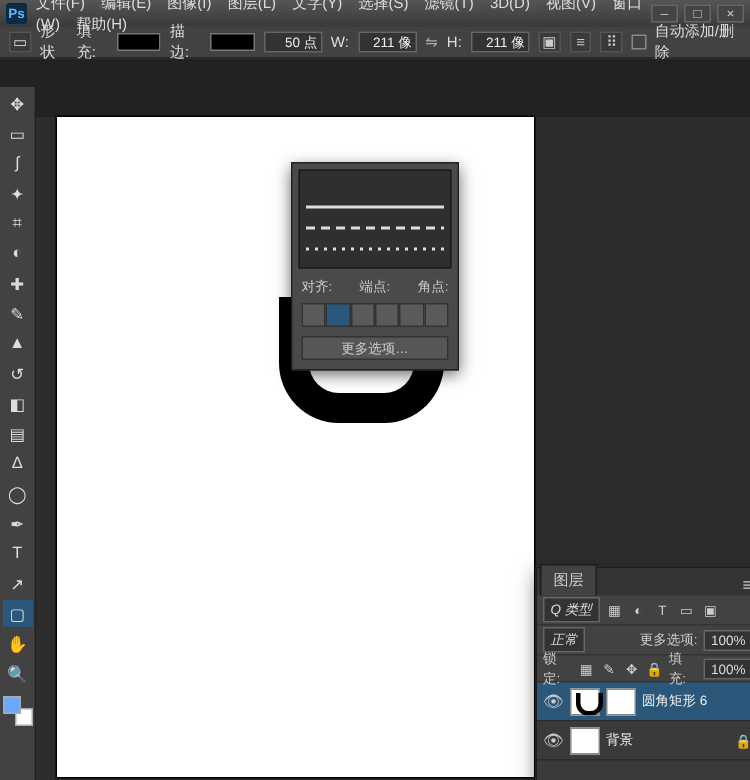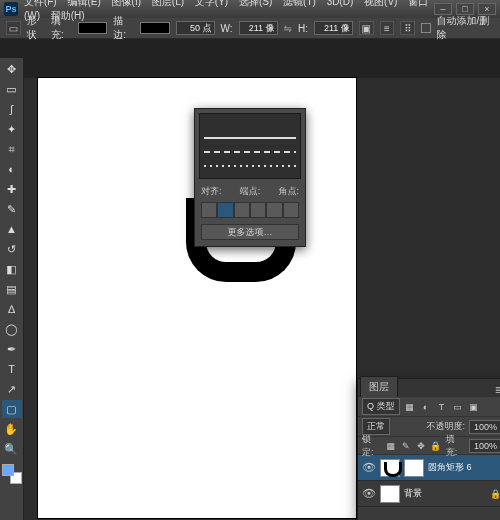--- a/index.html
+++ b/index.html
@@ -61,21 +61,21 @@
   .flag div{flex:1;}
   .flag .r{background:#c91f2f;} .flag .w{background:#fff;border-top:1px solid #e0e0e0;border-bottom:1px solid #e0e0e0;} .flag .b{background:#1644a8;}
   .cursor { position:absolute; left:184px; top:154px; font-size:14px; color:#000; transform:rotate(-20deg); }
 
   
   .panel { position:absolute; left:333px; top:300px; width:150px; background:#424242; border:1px solid #1d1d1d; box-shadow:0 4px 12px rgba(0,0,0,.5);}
   .panel-tabs{display:flex;background:#343434;height:18px;align-items:flex-end;}
   .ptab{padding:3px 8px;font-size:10px;color:#ccc;background:#424242;border:1px solid #1d1d1d;border-bottom:none;margin-left:2px;}
   .panel-menu{margin-left:auto;color:#ccc;padding:0 4px;font-size:12px;}
   .panel-row{display:flex;align-items:center;height:20px;padding:0 4px;gap:4px;border-bottom:1px solid #333;}
-  .drop{background:#333;border:1px solid #666;font-size:9px;padding:1px 4px;color:#ddd;}
+  .drop{background:#333;border:1px solid #666;font-size:9px;padding:1px 4px;color:#ddd;font-style:italic;}
   .pct{font-size:9px;color:#ddd;padding:1px 4px;background:#333;border:1px solid #666;}
   .lockrow{display:flex;align-items:center;gap:4px;height:18px;padding:0 4px;border-bottom:1px solid #333;}
   .lockicon{width:12px;height:12px;display:flex;align-items:center;justify-content:center;font-size:9px;color:#ccc;}
   .layers{background:#3a3a3a;}
   .layer{display:flex;align-items:center;height:26px;padding:0 4px;gap:4px;border-bottom:1px solid #2a2a2a;}
   .layer.sel{background:#2b587a;}
   .eye{width:14px;font-size:11px;color:#ccc;text-align:center;}
   .thumb{width:20px;height:18px;background:#fff;border:1px solid #888;position:relative;}
   .thumb.u::after{content:"";position:absolute;left:3px;top:2px;width:12px;height:12px;border:3px solid #000;border-top:none;border-radius:0 0 8px 8px;}
   .thumb.mask{background:#fff;}
@@ -207,21 +207,21 @@
     <div class="panel-row">
       <span class="drop">Q 类型</span>
       <span class="lockicon">▦</span>
       <span class="lockicon">◐</span>
       <span class="lockicon">T</span>
       <span class="lockicon">▭</span>
       <span class="lockicon">▣</span>
     </div>
     <div class="panel-row">
       <span class="drop">正常</span>
-      <span class="mini-lbl" style="margin-left:auto">不透明度:</span>
+      <span class="mini-lbl" style="margin-left:auto">更多选项:</span>
       <span class="pct">100%</span>
     </div>
     <div class="lockrow">
       <span class="mini-lbl">锁定:</span>
       <span class="lockicon">▦</span>
       <span class="lockicon">✎</span>
       <span class="lockicon">✥</span>
       <span class="lockicon">🔒</span>
       <span class="mini-lbl" style="margin-left:auto">填充:</span>
       <span class="pct">100%</span>

